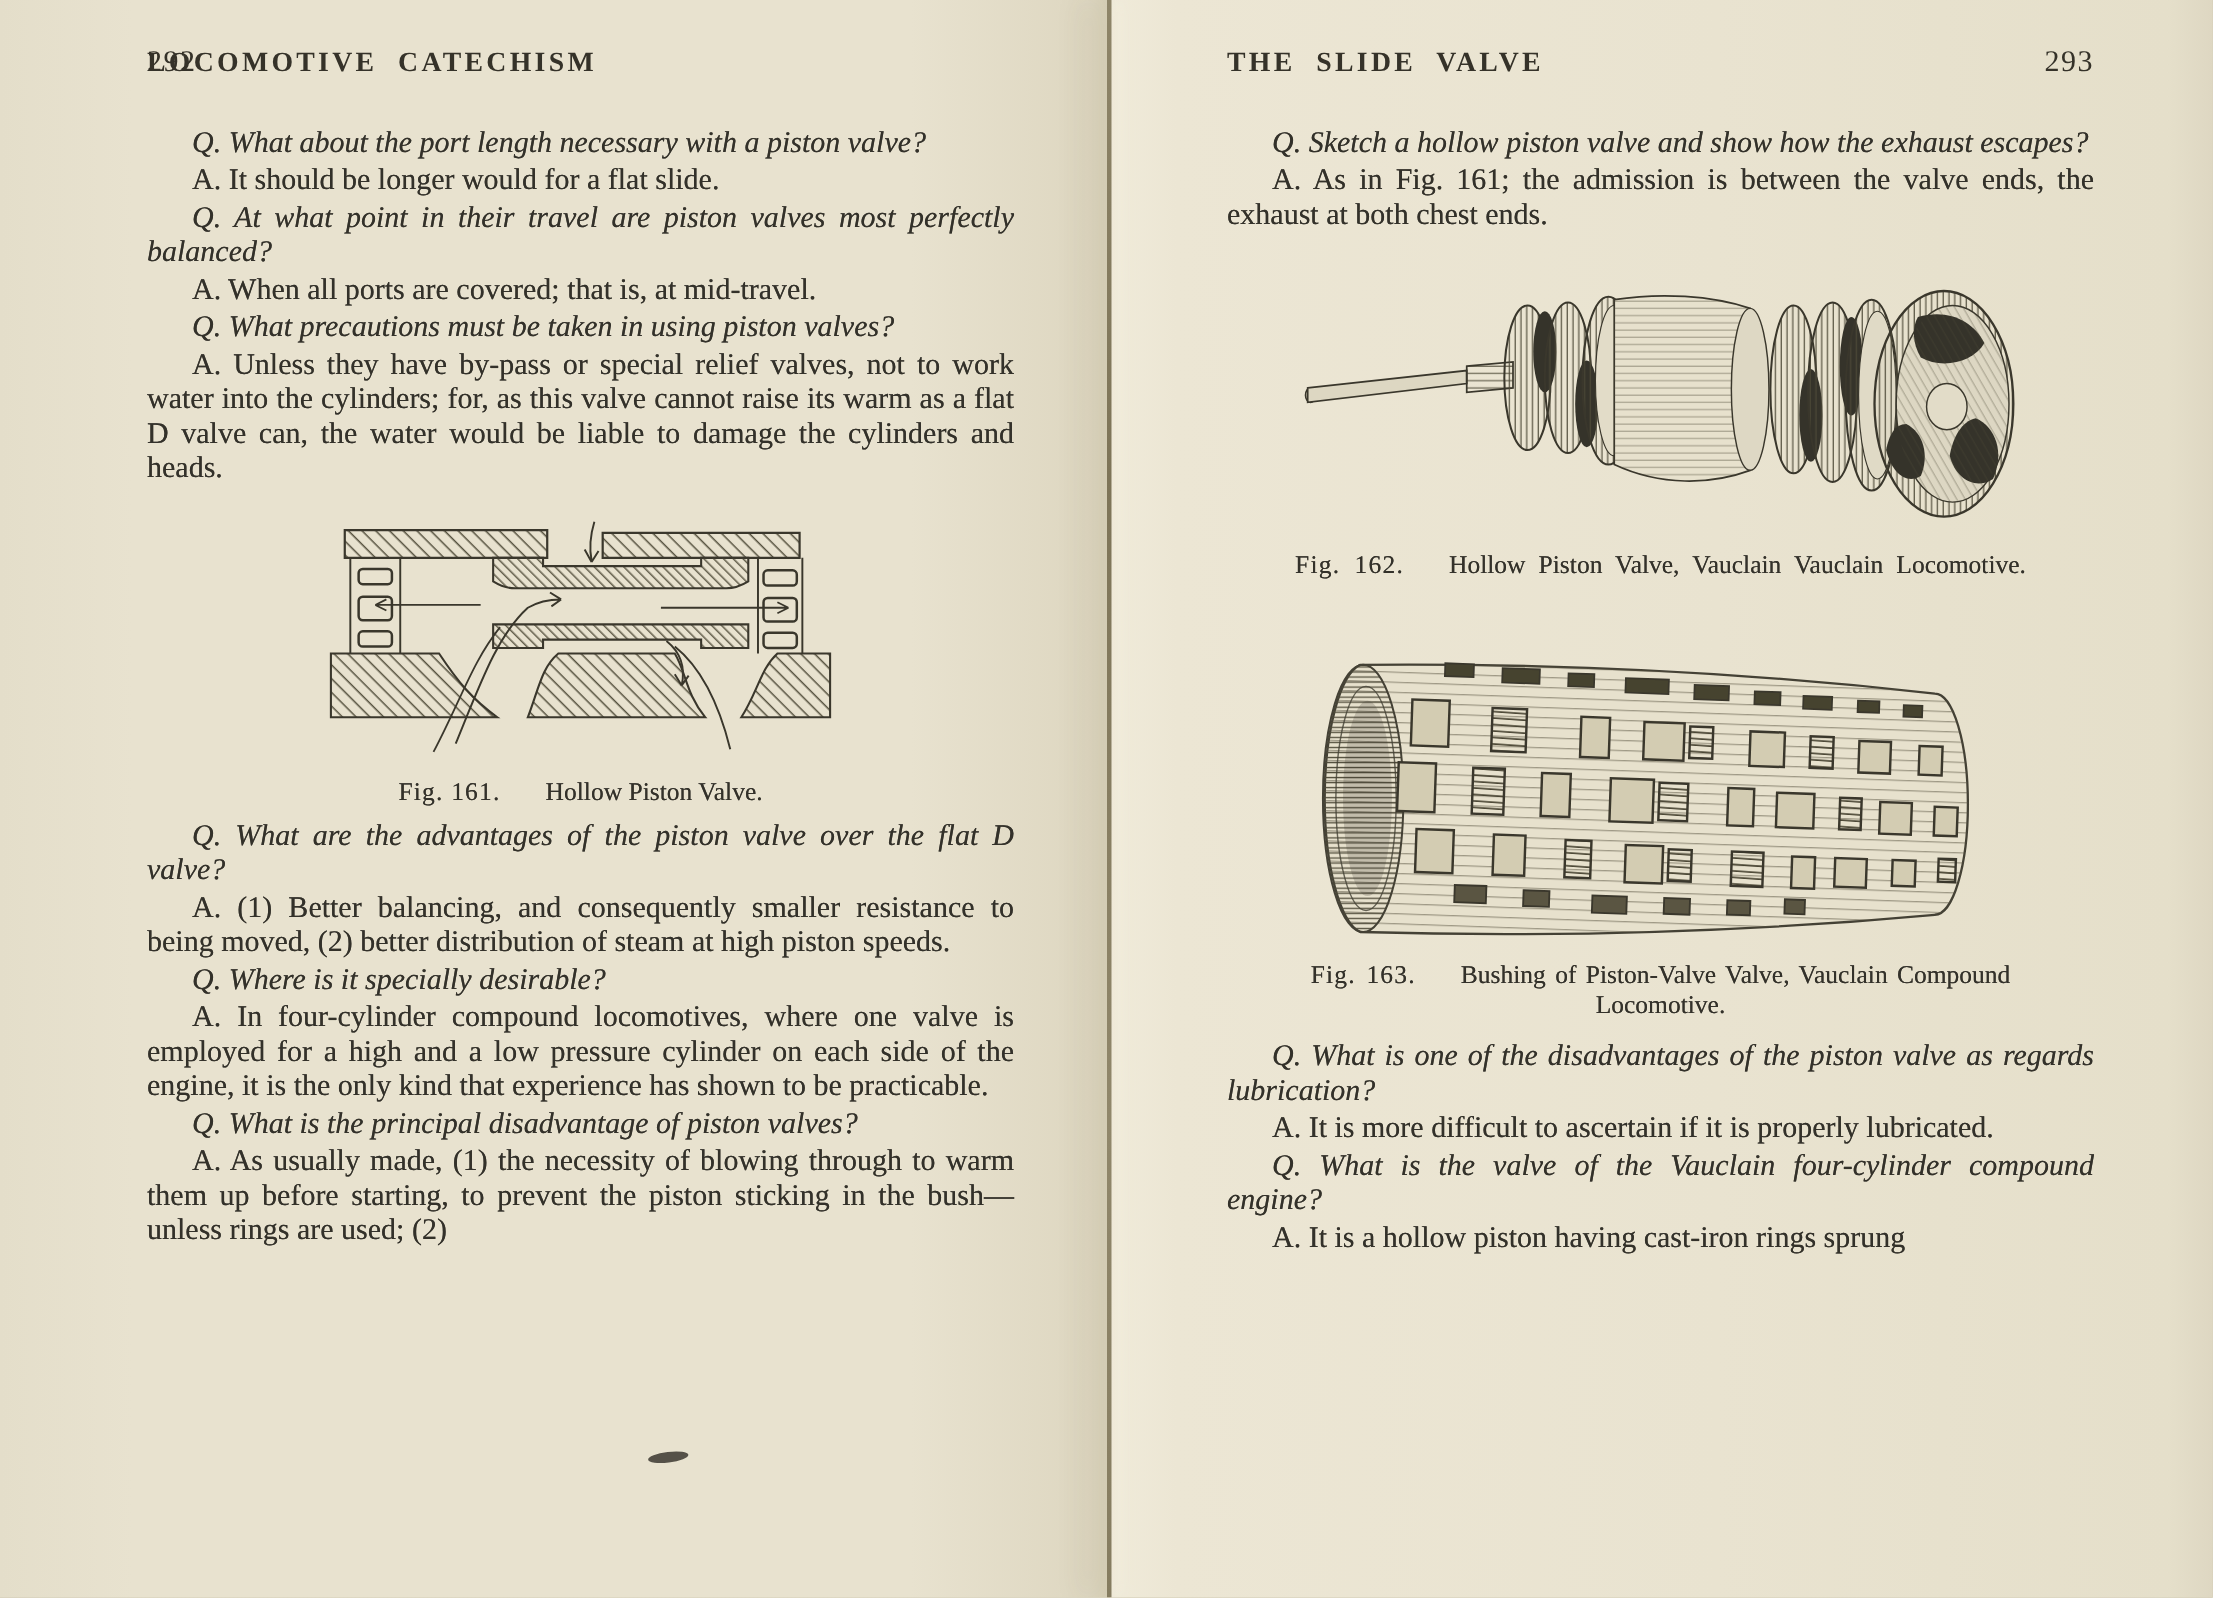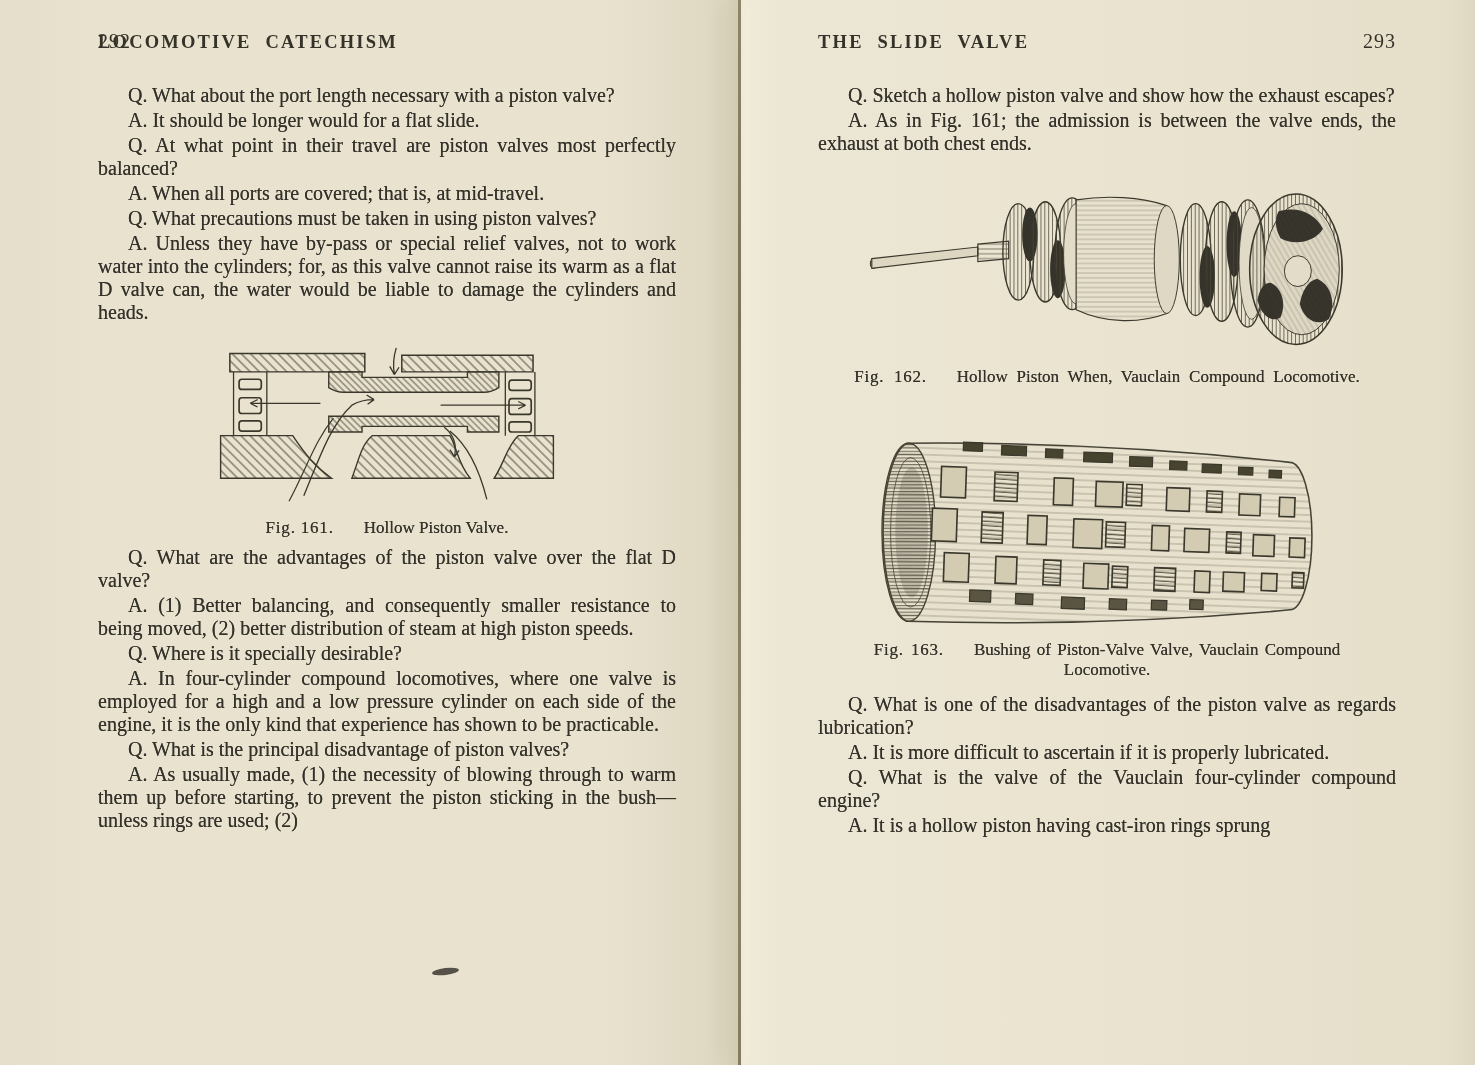--- a/index.html
+++ b/index.html
@@ -30,21 +30,21 @@
     position:absolute;left:0;right:0;
     font-size:18.5px;font-weight:bold;letter-spacing:2.2px;word-spacing:7px;color:#353229;
   }
   .running .pgnum{position:absolute;top:-2px;font-size:20px;color:#353229;letter-spacing:1px;}
   .running .pgnum.lft{left:0;}
   .running .pgnum.rgt{right:0;}
 
   .bodytext{margin-top:26px;font-size:20px;line-height:23px;text-align:justify;
     text-shadow:0 0 .4px rgba(51,49,42,.8);}
   .para{margin:2px 0 0 0;text-indent:30px;}
-  .para.q{}
+  .para.q{font-style:italic;}
   .para.noindent{text-indent:0;}
 
   figure{margin:0;}
   .figblock{text-align:center;}
   .fig161{margin:22px 0 8px 0;font-family:Liberation Serif, serif;}
   .fig162{margin:10px 0 16px 0;}
   .fig163{margin:0 0 13px 0;}
   .figcap{
     font-size:17px;line-height:20px;color:#33312a;text-align:center;
     text-shadow:0 0 .4px rgba(51,49,42,.8);
@@ -183,21 +183,21 @@
 
             <ellipse cx="446" cy="108" rx="48" ry="78" fill="url(#vh)" stroke="#3a372c" stroke-width="1.6"></ellipse>
             <ellipse cx="452" cy="108" rx="39" ry="68" fill="#ddd7c3" stroke="#3a372c" stroke-width="1"></ellipse>
             <path d="M428,48 C448,42 466,50 474,66 C466,80 444,84 430,76 C424,66 424,55 428,48 Z" fill="#35332a"></path>
             <path d="M468,118 C482,124 488,142 480,160 C468,168 454,160 450,144 C452,132 458,120 468,118 Z" fill="#35332a"></path>
             <path d="M420,122 C432,128 436,144 430,158 C420,164 410,156 406,140 C408,130 412,122 420,122 Z" fill="#35332a"></path>
             <ellipse cx="452" cy="108" rx="39" ry="68" fill="url(#dg)" opacity="0.35"></ellipse>
             <ellipse cx="448" cy="110" rx="14" ry="16" fill="#e2dcc8" stroke="#3a372c" stroke-width="1"></ellipse>
           </svg>
           <figcaption class="figcap wide">
-            <span class="lab">Fig. 162.</span><span>Hollow Piston When, Vauclain Compound Locomotive.</span>
+            <span class="lab">Fig. 162.</span><span>Hollow Piston Valve, Vauclain Vauclain Locomotive.</span>
           </figcaption>
         </figure>
 
         <figure class="figblock fig163">
           <svg width="470" height="226" viewBox="0 0 490 236">
             <defs>
               <pattern id="bh" width="6" height="7" patternUnits="userSpaceOnUse" patternTransform="rotate(2)">
                 <line x1="0" y1="3" x2="6" y2="3" stroke="#57523f" stroke-width="0.8"></line>
               </pattern>
               <pattern id="bh2" width="5" height="4.5" patternUnits="userSpaceOnUse" patternTransform="rotate(2)">

